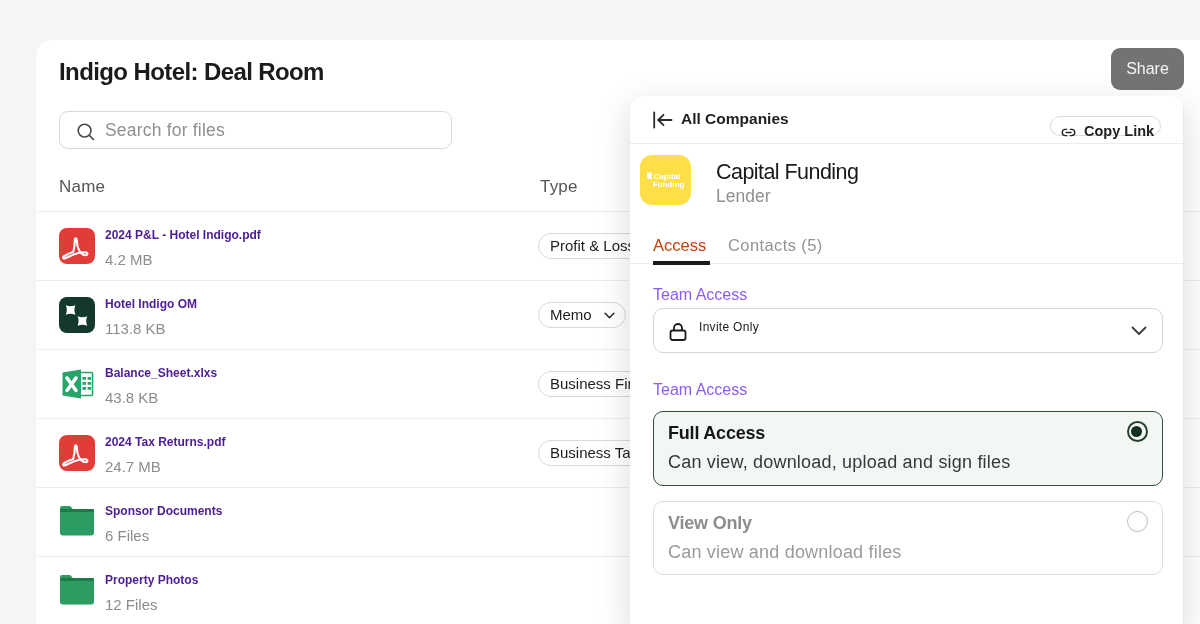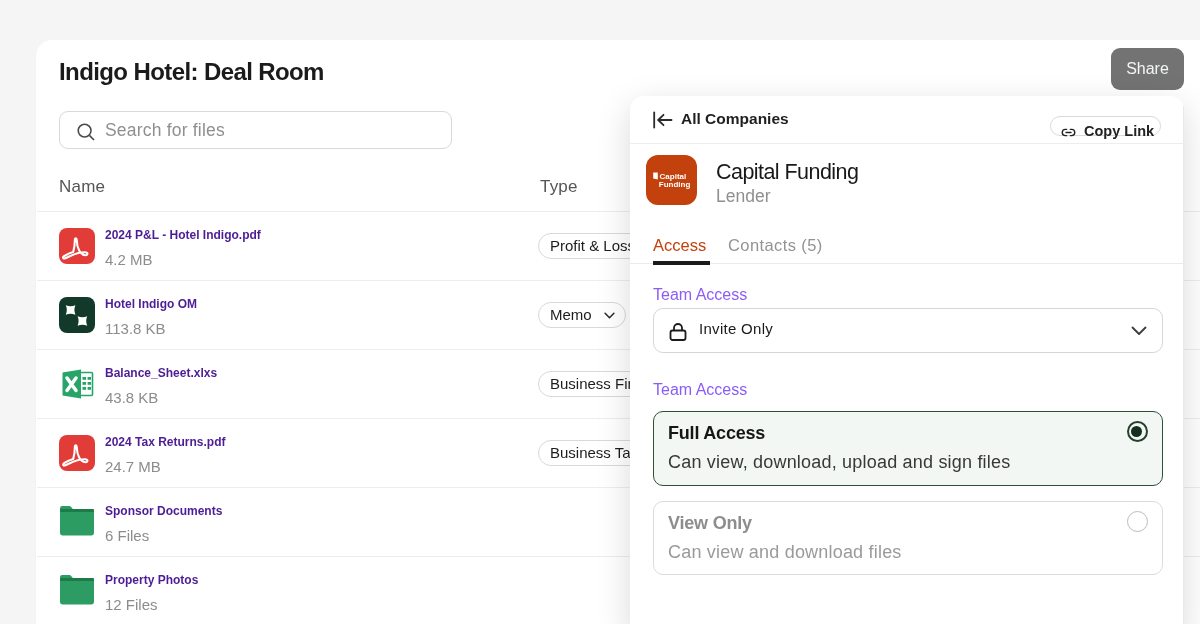--- a/index.html
+++ b/index.html
@@ -17,30 +17,30 @@
   .sep { left:37px; width:1183px; height:1px; background:#ededed; }
   .fname { font-size:12px; font-weight:700; color:#4c1d95; }
   .fsub  { font-size:15px; color:#8c8c8c; }
   .pill { height:26px; border:1px solid #d9d9d9; border-radius:13px; background:#fff; font-size:15px; color:#1d1d1d; line-height:24px; padding:0 11px; white-space:nowrap; }
   
   .panel { left:630px; top:96px; width:554px; height:540px; background:#fff; border-radius:14px; box-shadow:0 10px 34px rgba(0,0,0,.15); }
   .phead { position:absolute; left:0; top:0; width:554px; height:48px; border-bottom:1px solid #ededed; }
   .allco { position:absolute; left:51px; top:13.5px; font-size:15.5px; font-weight:700; color:#1f1f1f; }
   .copylink { position:absolute; left:420px; top:8px; width:111px; height:20px; border:1px solid #dadada; border-radius:15px; font-size:14.5px; font-weight:700; color:#222;margin-top:12px; }
   .copylink span { position:absolute; left:33px; top:6px; }
-  .logo { position:absolute; left:16px; top:59px; width:51px; height:50px; background:#c2410c; border-radius:12px; }
+  .logo { position:absolute; left:10px; top:59px; width:51px; height:50px; background:#fde047; border-radius:12px; }
   .cname { position:absolute; left:86px; top:64px; font-size:21.5px; font-weight:400; color:#17181a; letter-spacing:-0.55px; }
   .crole { position:absolute; left:86px; top:90px; font-size:17.5px; color:#8f8f8f; }
   .tabborder { position:absolute; left:0; top:167px; width:554px; height:1px; background:#ebebeb; }
   .tab1 { position:absolute; left:23px; top:140px; font-size:16.5px; font-weight:400; color:#c2410c; }
   .tabu { position:absolute; left:23px; top:165px; width:57px; height:3.5px; background:#1b1b1b; }
   .tab2 { position:absolute; left:98px; top:140px; font-size:16.5px; color:#939393; letter-spacing:0.4px; }
   .tlabel { position:absolute; left:23px; font-size:16px; color:#8b5cf6; }
   .select { position:absolute; left:23px; top:212px; width:510px; height:45px; border:1px solid #d6d6d6; border-radius:10px; }
-  .select .txt { position:absolute; left:45px; top:10.5px; font-size:15px; color:#1a1a1a; letter-spacing:0.3px; }
+  .select .txt { position:absolute; left:45px; top:10.5px; font-size:12px; color:#1a1a1a; letter-spacing:0.3px; }
   .optcard { position:absolute; left:23px; width:510px; border-radius:10px; }
   .oc1 { top:314.5px; height:75.5px; border:1.5px solid #2f4f3b; background:#f2f7f3; }
   .oc2 { top:404.5px; height:74px; border:1px solid #dcdcdc; background:#fff; }
   .octitle { position:absolute; left:14px; top:11.5px; font-size:18px; font-weight:700; letter-spacing:-0.2px; }
   .ocdesc { position:absolute; left:14px; top:40.5px; font-size:18px; letter-spacing:0.2px; }
   .radio { position:absolute; left:472.5px; top:9.5px; width:21px; height:21px; border-radius:50%; }
   .r-on { border:2.2px solid #26402f; }
   .r-on i { position:absolute; left:2.8px; top:2.8px; width:11px; height:11px; border-radius:50%; background:#16301f; }
   .r-off { border:1.5px solid #b9beba; }
 </style>

